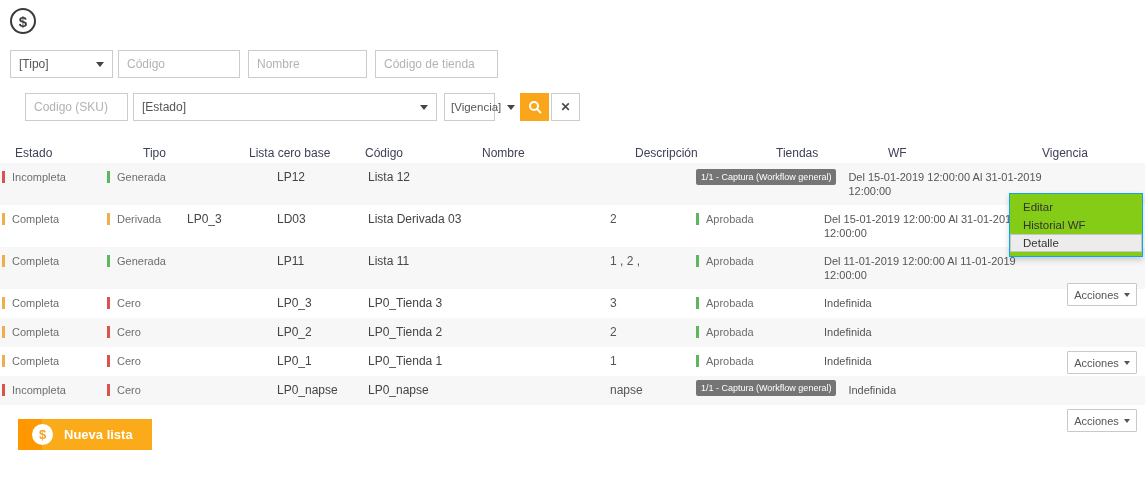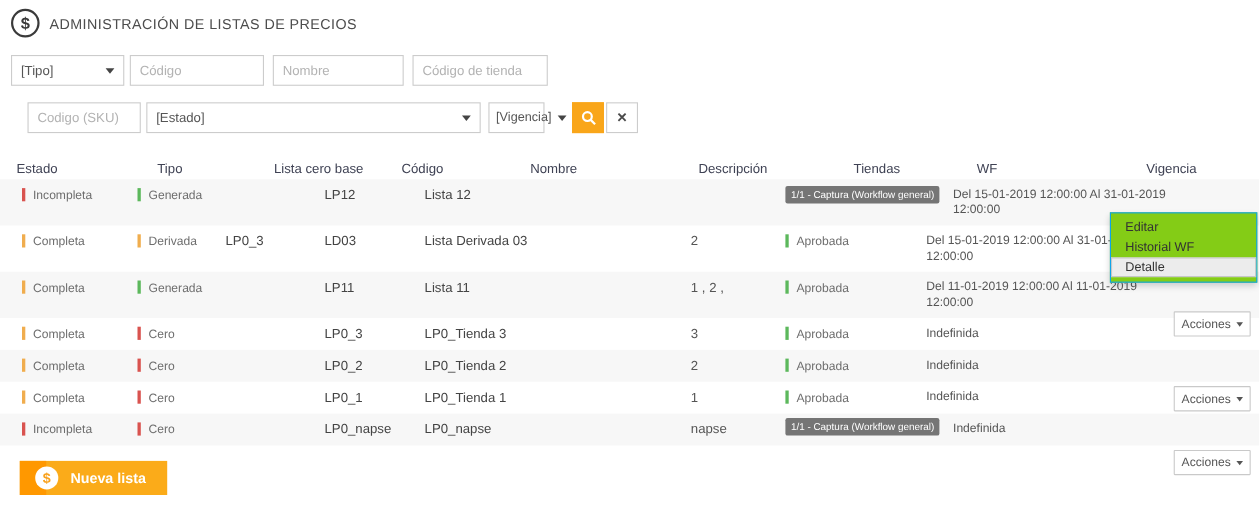--- a/index.html
+++ b/index.html
@@ -33,21 +33,21 @@
 
   .sq-btn { position:absolute; top:93px; width:29px; height:28px; display:flex;
             align-items:center; justify-content:center; cursor:pointer; border:1px solid #ccc; }
   #btn-search { left:520px; background:#F9A61A; border-color:#F9A61A; }
   #btn-clear  { left:551px; background:#fff; font-size:12px; font-weight:bold; color:#4a4a4a; }
 
   
   .thead { position:absolute; top:140px; left:0; width:1145px; display:flex; padding-left:10px;gap:26px; }
   .thead .cell { font-size:12px; color:#3f4254; padding-top:6px; }
   .tbody { position:absolute; top:163px; left:0; width:1145px; }
-  .trow { position:relative; display:flex; padding-left:18px; width:1145px; }
+  .trow { position:relative; display:flex; padding-left:0; width:1145px; }
   .trow:nth-child(odd) { background:#f7f7f7; }
   .trow.tall { height:42px; }
   .trow.short { height:29px; }
   .cell { flex:0 0 auto; padding-top:7px; font-size:12px; color:#444; }
   .c-estado { width:107px; padding-left:2px; }
   .c-tipo   { width:80px; }
   .c-lista  { width:90px; }
   .c-codigo { width:91px; }
   .c-nombre { width:127px; }
   .c-desc   { width:115px; }
@@ -86,21 +86,20 @@
   
   .watermark { position:absolute; left:823px; top:452px; font-size:19px; color:#c6c6c6; }
 </style>
 </head>
 <body>
 
 <div id="app">
 
   <div class="page-header">
     <span class="dollar-circle">$</span>
-    <span class="page-title">ADMINISTRACIÓN DE LISTAS DE PRECIOS</span>
   </div>
 
   <div class="ctrl select" id="f-tipo">
     <span>[Tipo]</span>
     <span class="caret-down"></span>
   </div>
   <input class="ctrl" id="f-codigo" placeholder="Código" style="">
   <input class="ctrl" id="f-nombre" placeholder="Nombre" style="">
   <input class="ctrl" id="f-ctienda" placeholder="Código de tienda" style="">
 

